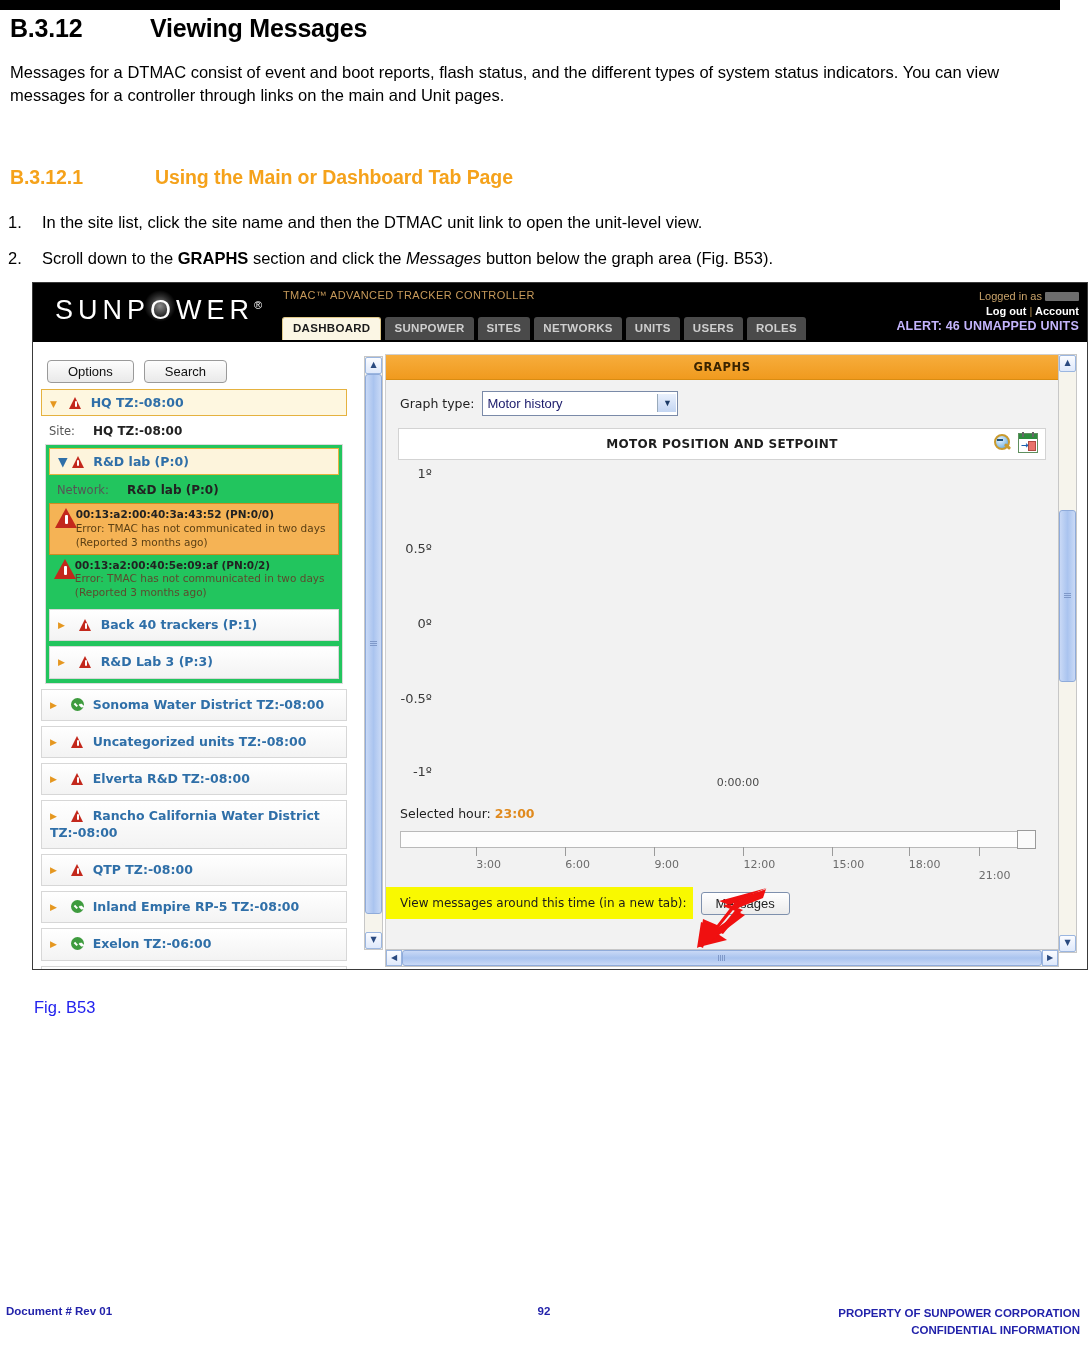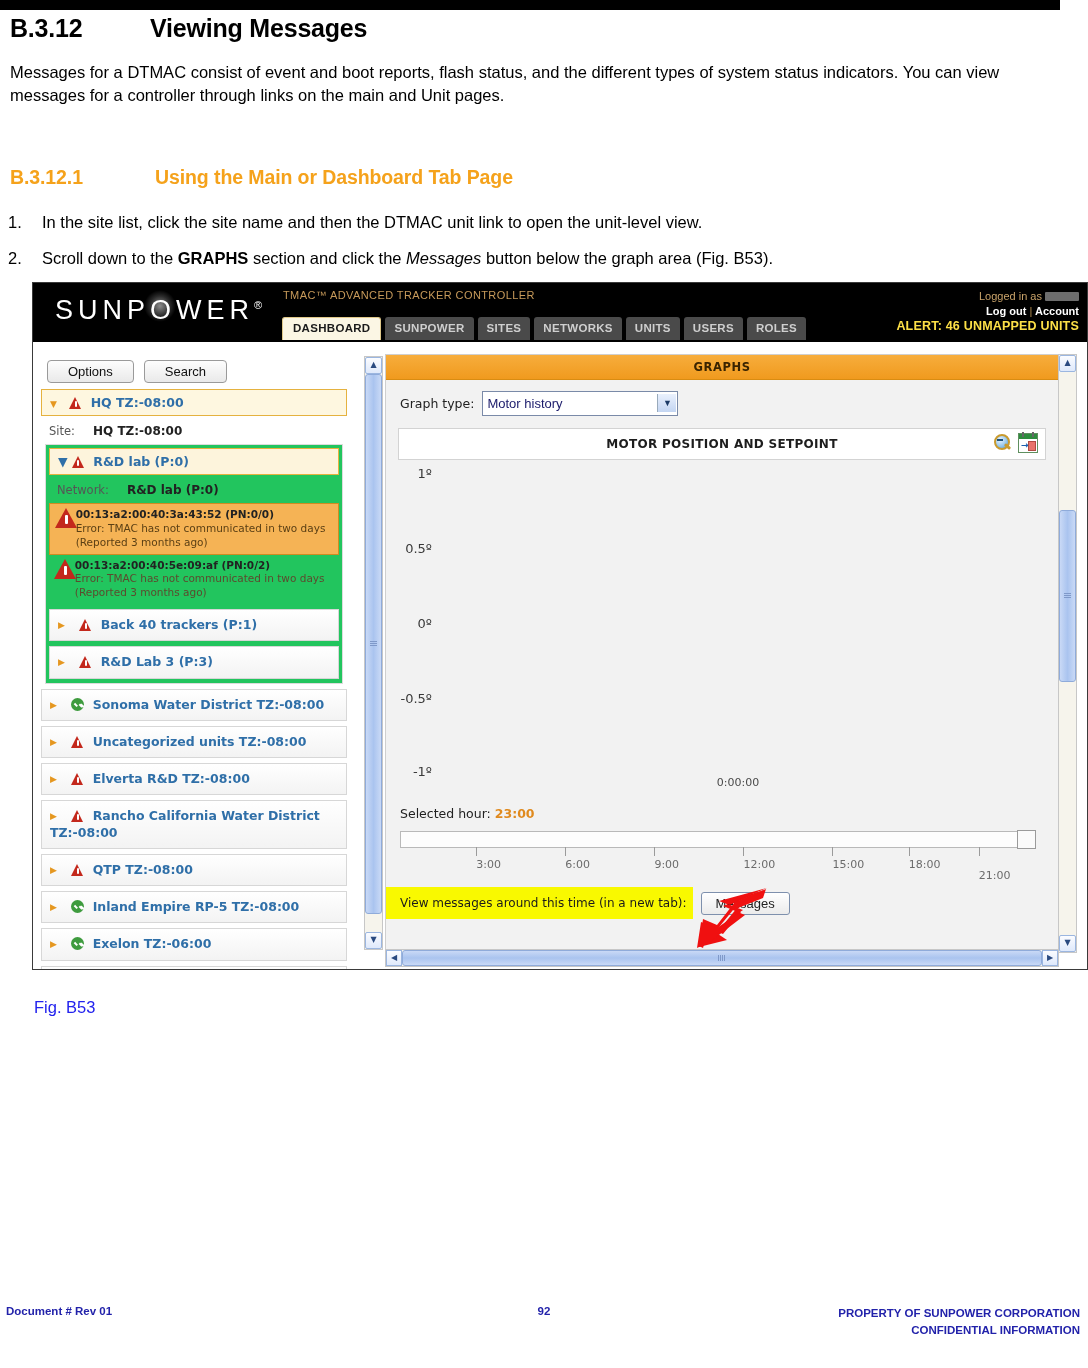--- a/index.html
+++ b/index.html
@@ -93,21 +93,21 @@
   }
   .tab.active{background:#FBF6E4;color:#1a1a1a;border:1px solid #e0c98a;border-bottom:none;padding:4px 10px 6px;}
   .login{
     position:absolute;right:8px;top:6px;text-align:right;
     font-size:11px;line-height:1.32;font-family:"Liberation Sans", sans-serif;
   }
   .login .l1{color:#c9a36a;}
   .login .l1 .redact{display:inline-block;width:34px;height:9px;background:#6d6d6d;vertical-align:-1px;border-radius:1px;}
   .login .l2{color:#fff;font-weight:bold;}
   .login .l2 .sep{color:#b08a4d;font-weight:normal;}
-  .login .l3{color:#fde047;font-weight:bold;font-size:12.5px;letter-spacing:.2px;margin-left:16px;}
+  .login .l3{color:#c4b5fd;font-weight:bold;font-size:12.5px;letter-spacing:.2px;margin-left:16px;}
 
   
   .app-body{position:relative;height:627px;background:#fff;}
 
   
   .left{position:absolute;left:6px;top:14px;width:324px;height:592px;background:#fff;}
   .lbtns{display:flex;gap:10px;padding:4px 0 6px 8px;}
   .lbtn{
     background:linear-gradient(#fdfdfd,#e9e9e9);
     border:1px solid #9a9a9a;border-radius:4px;

